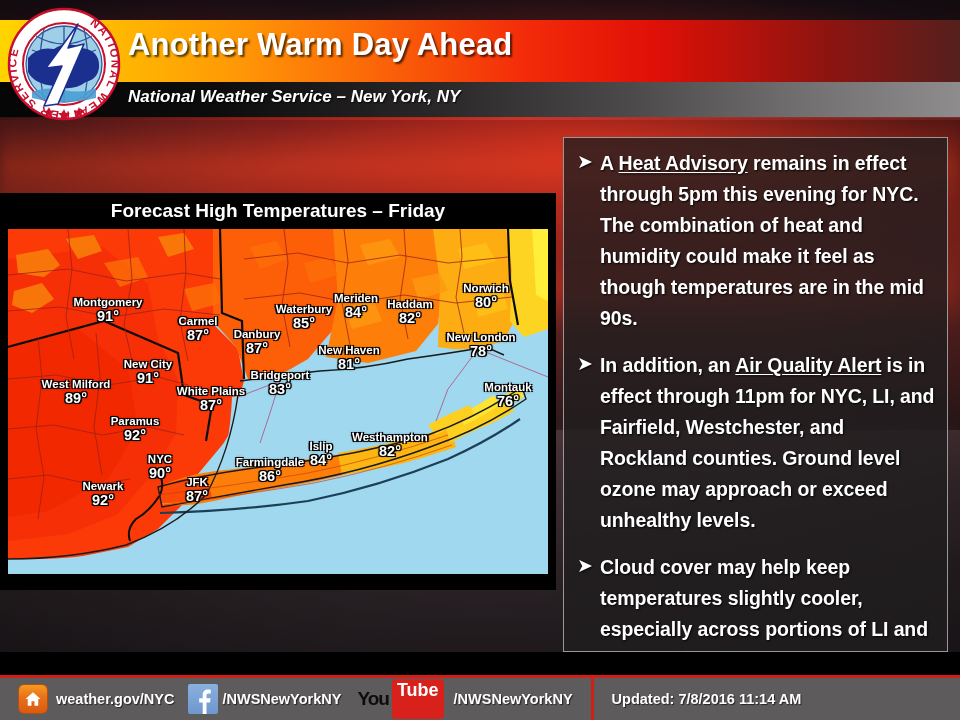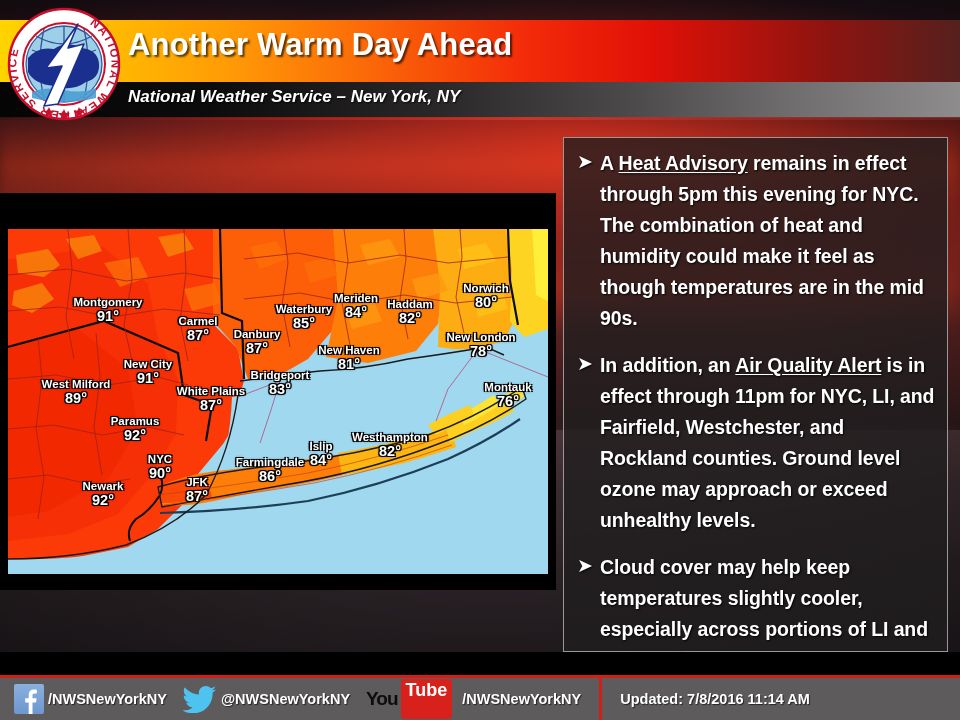--- a/index.html
+++ b/index.html
@@ -224,20 +224,21 @@
 
       <g fill="#c8102e">
         <polygon points="43,101 44.6,104.6 48.5,105 45.6,107.6 46.4,111.4 43,109.4 39.6,111.4 40.4,107.6 37.5,105 41.4,104.6"></polygon>
         <polygon points="58,103 59.7,106.8 64,107.2 60.8,110.1 61.7,114.3 58,112.1 54.3,114.3 55.2,110.1 52,107.2 56.3,106.8"></polygon>
         <polygon points="73,101 74.6,104.6 78.5,105 75.6,107.6 76.4,111.4 73,109.4 69.6,111.4 70.4,107.6 67.5,105 71.4,104.6"></polygon>
       </g>
     </svg>
   </div>
 
   <div class="map-panel">
+    <div class="map-title">Forecast High Temperatures – Friday</div>
     <div class="map-img">
       <svg class="map-svg" viewBox="0 0 540 345">
 
         <rect x="0" y="0" width="540" height="345" fill="#9fd8ef"></rect>
 
         <path d="M0,0 L210,0 L215,40 L205,95 L230,120 L240,175 L215,215 L190,245 L175,275 L150,300 L120,318 L60,330 L0,332 Z" fill="#fb3a08"></path>
 
         <path d="M0,30 L95,18 L140,55 L150,110 L170,150 L168,205 L140,250 L110,285 L60,305 L0,312 Z" fill="#f72f06"></path>
         <path d="M0,120 L70,100 L120,140 L130,200 L100,250 L40,282 L0,288 Z" fill="#f22800"></path>
 
@@ -440,44 +441,38 @@
         <div class="arrow">➤</div>
         <div class="btxt"><span>Cloud cover may help keep temperatures slightly cooler, especially across portions of LI and Connecticut.</span></div>
       </div>
     </div>
 
   <div class="black-strip"></div>
 
   <div class="footer">
     <div class="foot-row">
 
+      <div class="foot-item">
+        <div class="icon-home">
+          <svg width="18" height="18" viewBox="0 0 24 24">
+            <path d="M12 3 L22 12 L19 12 L19 21 L14 21 L14 15 L10 15 L10 21 L5 21 L5 12 L2 12 Z" fill="#ffffff"></path>
+          </svg>
+        </div>
+        <span class="foot-label">weather.gov/NYC</span>
+      </div>
 
       <div class="foot-item">
         <div class="icon-fb">
           <svg width="30" height="28" viewBox="0 0 30 28">
             <path d="M18.5 28 L18.5 16.5 L22 16.5 L22.6 12.2 L18.5 12.2 L18.5 9.6 C18.5 8.3 18.9 7.5 20.8 7.5 L22.8 7.5 L22.8 3.7 C22.4 3.6 21.2 3.5 19.8 3.5 C16.8 3.5 14.7 5.4 14.7 8.9 L14.7 12.2 L11.2 12.2 L11.2 16.5 L14.7 16.5 L14.7 28 Z" fill="#ffffff"></path>
           </svg>
         </div>
         <span class="foot-label">/NWSNewYorkNY</span>
       </div>
 
-      <div class="foot-item">
-        <div class="icon-tw">
-          <svg width="34" height="28" viewBox="0 0 34 28">
-            <path d="M33 4.2 c-1.2 .55 -2.5 .92 -3.9 1.08 1.4 -.85 2.48 -2.2 3 -3.8 -1.32 .78 -2.78 1.35 -4.33 1.66
-                     C26.5 1.8 24.7 1 22.7 1 c-3.8 0 -6.9 3.1 -6.9 6.9 0 .54 .06 1.07 .18 1.57
-                     -5.74 -.29 -10.83 -3.04 -14.24 -7.22 -.6 1.02 -.94 2.2 -.94 3.47 0 2.4 1.22 4.5 3.07 5.74
-                     -1.13 -.04 -2.2 -.35 -3.13 -.86 v .09 c0 3.34 2.38 6.13 5.53 6.77 -.58 .16 -1.19 .24 -1.82 .24
-                     -.44 0 -.88 -.04 -1.3 -.12 .88 2.74 3.43 4.74 6.45 4.8 -2.36 1.85 -5.34 2.96 -8.58 2.96
-                     -.56 0 -1.1 -.03 -1.65 -.1 3.06 1.96 6.69 3.1 10.6 3.1 12.72 0 19.68 -10.54 19.68 -19.68
-                     l -.02 -.9 C30.9 6.75 32.06 5.56 33 4.2 Z" fill="#4ec3f0"></path>
-          </svg>
-        </div>
-        <span class="foot-label">@NWSNewYorkNY</span>
-      </div>
 
       <div class="foot-item">
         <div class="icon-yt">
           <span class="yt-you">You</span>
           <span class="yt-tube">Tube</span>
         </div>
         <span class="foot-label" style="margin-left:6px">/NWSNewYorkNY</span>
       </div>
 
       <div class="foot-div"></div>

